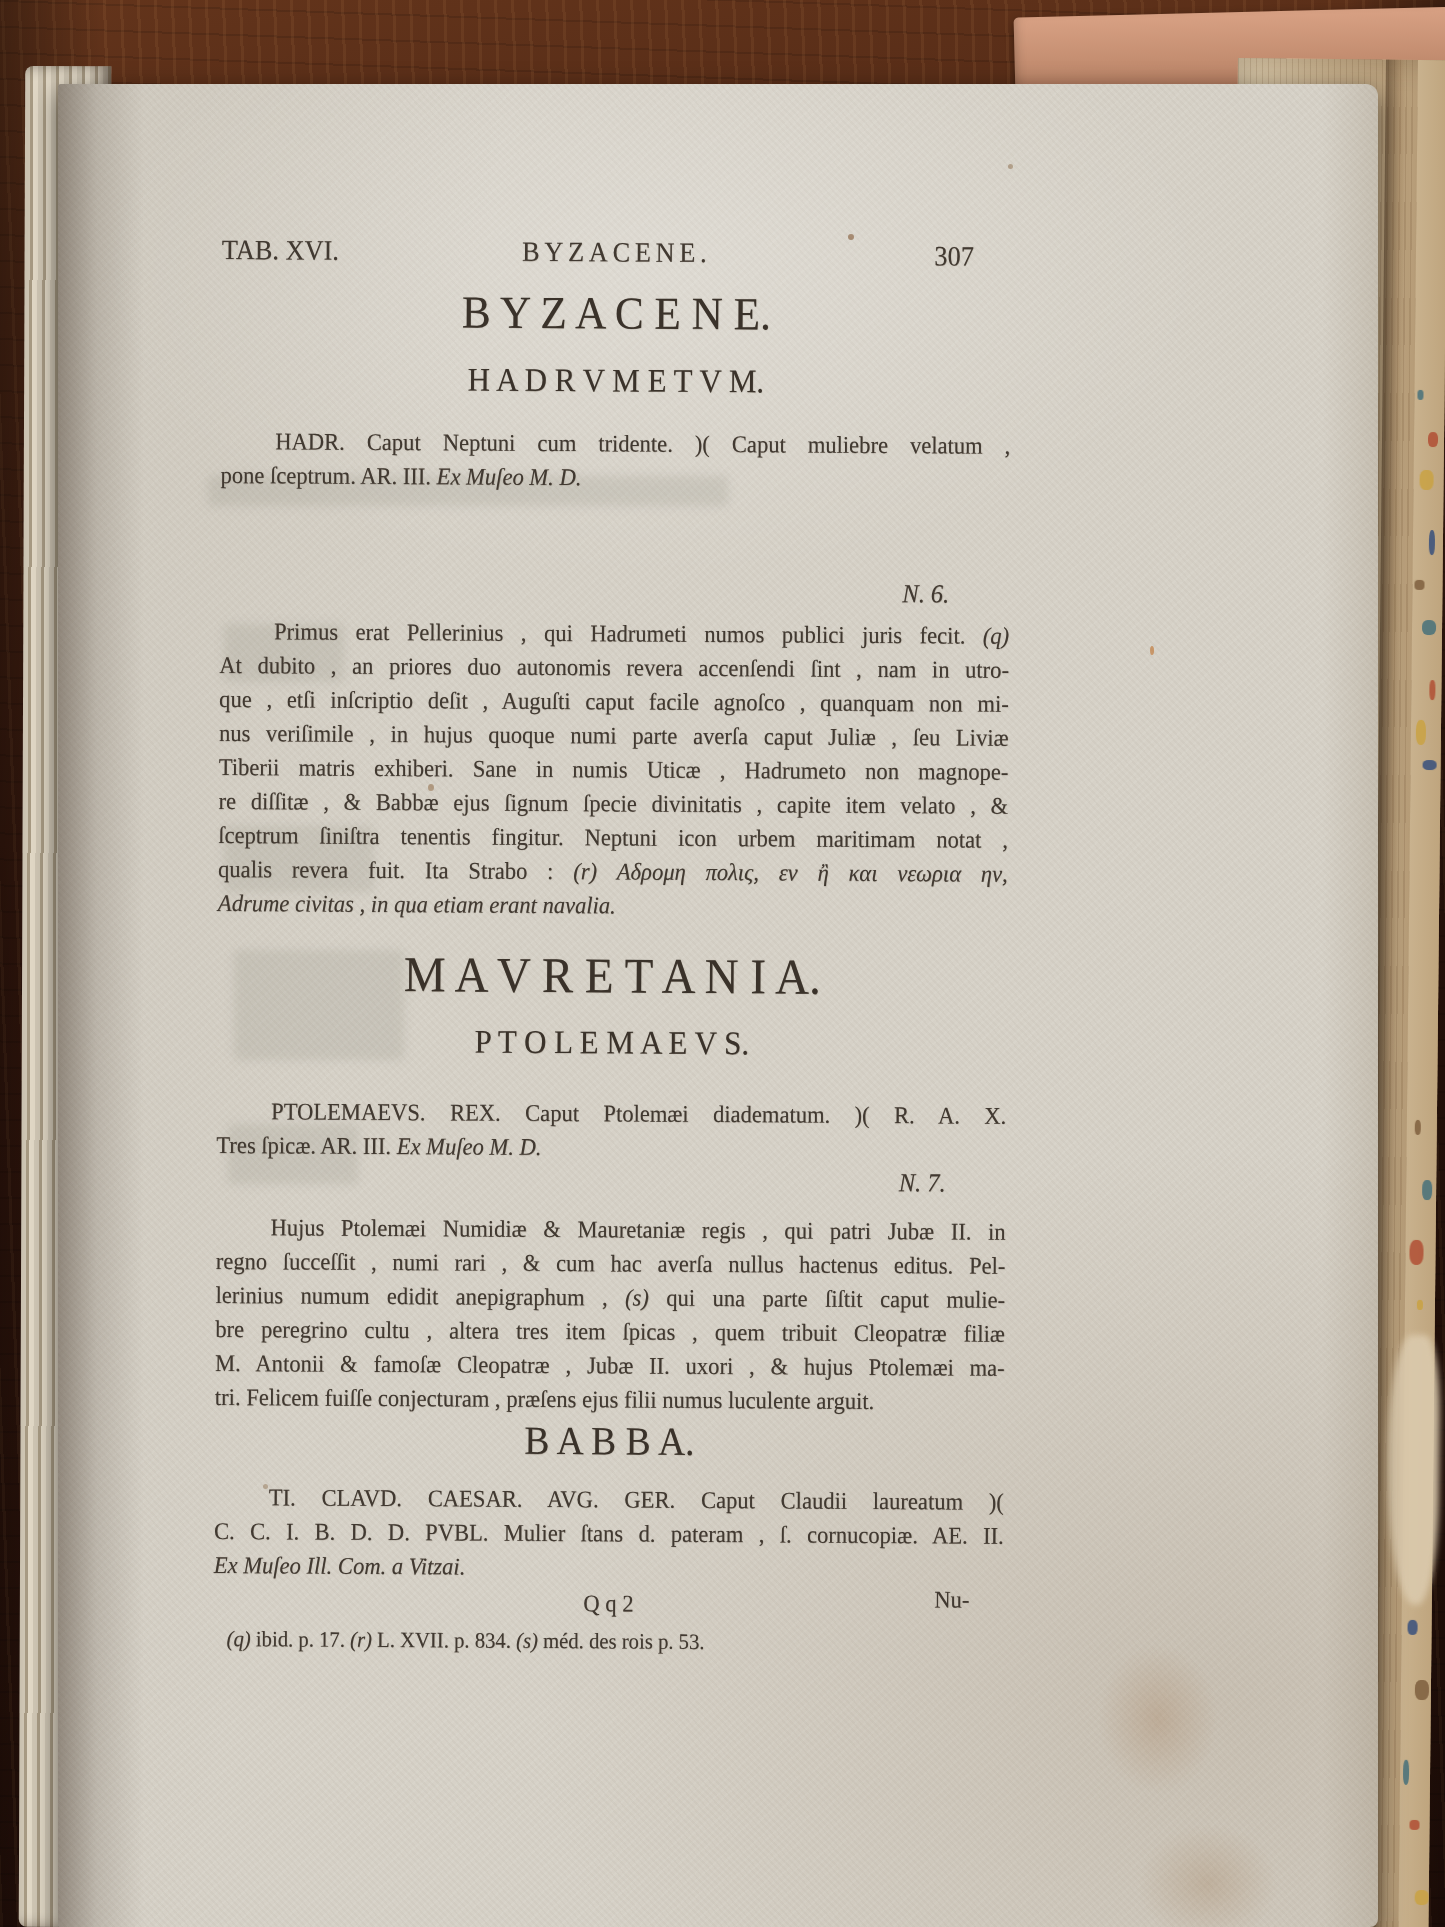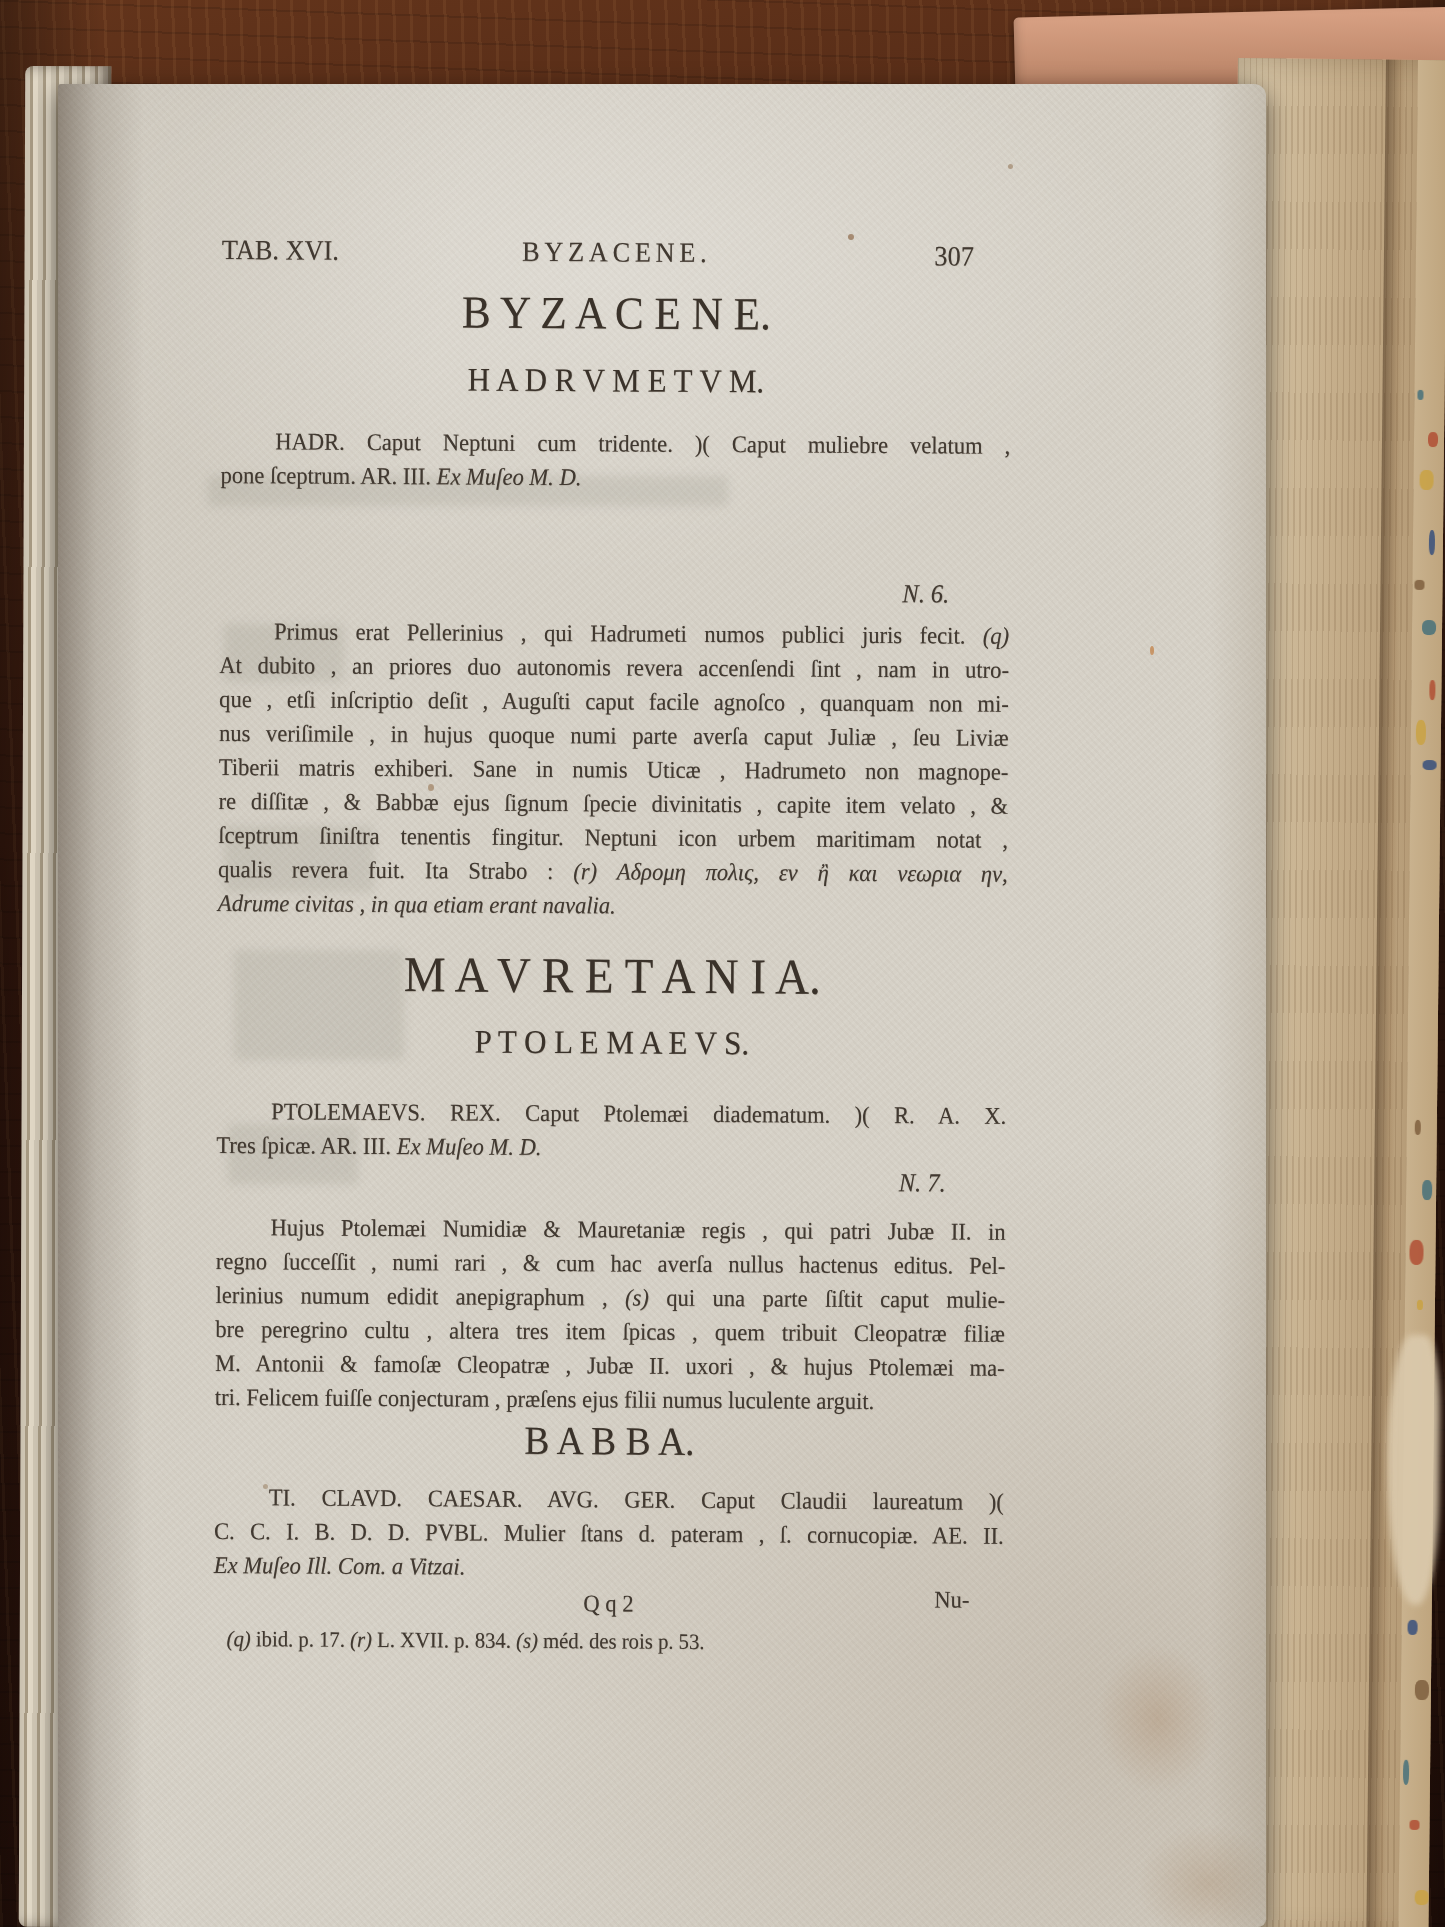--- a/index.html
+++ b/index.html
@@ -44,21 +44,21 @@
   }
   
   .gutter{
     position:absolute;left:22px;top:66px;width:86px;height:1861px;
     transform:rotate(.2deg);border-radius:8px 0 0 8px;
     background:repeating-linear-gradient(90deg,#cfc6b4 0 5px,#a79a83 5px 8px,#e1d8c6 8px 13px);
     box-shadow:inset -10px 0 14px rgba(30,18,10,.45);
   }
   
   .page{
-    position:absolute;left:58px;top:84px;width:1208px;height:1843px;
+    position:absolute;left:58px;top:84px;width:1320px;height:1843px;
     border-radius:3px 12px 8px 3px;
     background:
       radial-gradient(900px 500px at 45% 10%, rgba(255,255,255,.22), transparent 62%),
       radial-gradient(1100px 900px at 88% 88%, rgba(140,118,92,.20), transparent 62%),
       linear-gradient(100deg, rgba(148,138,120,.12), transparent 28%),
       repeating-linear-gradient(47deg, rgba(118,108,92,.05) 0 2px, transparent 2px 5px),
       repeating-linear-gradient(-43deg, rgba(255,255,255,.06) 0 2px, transparent 2px 6px),
       #d6d1c7;
     box-shadow:0 8px 26px rgba(0,0,0,.55);
   }

